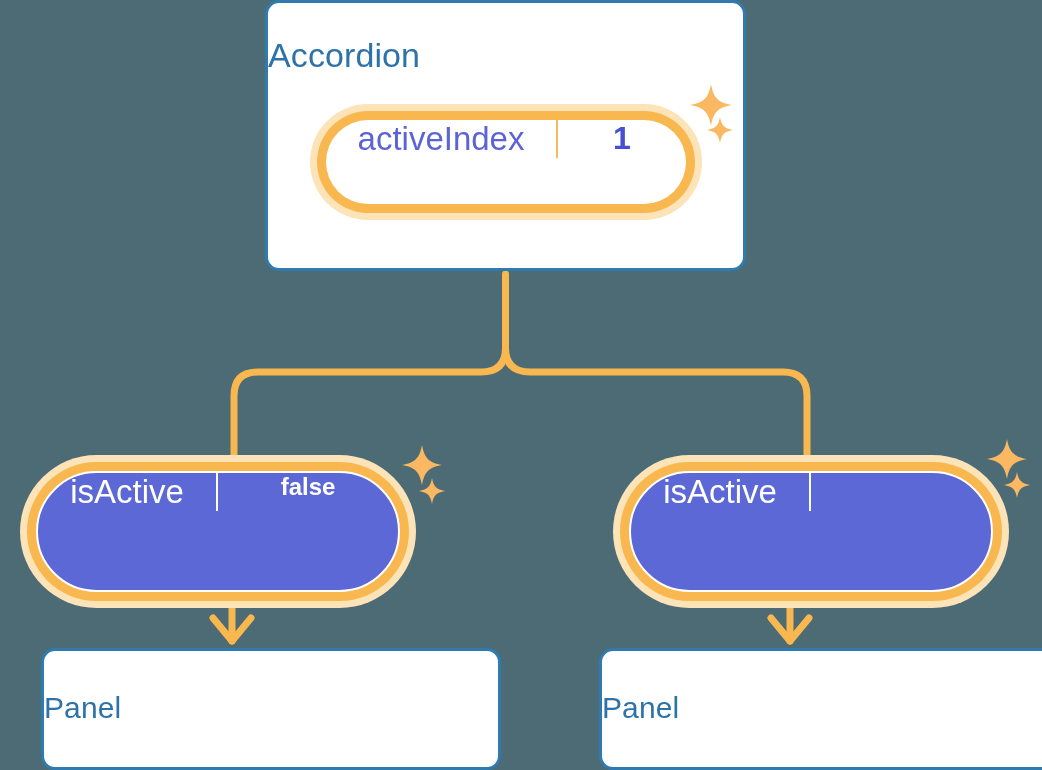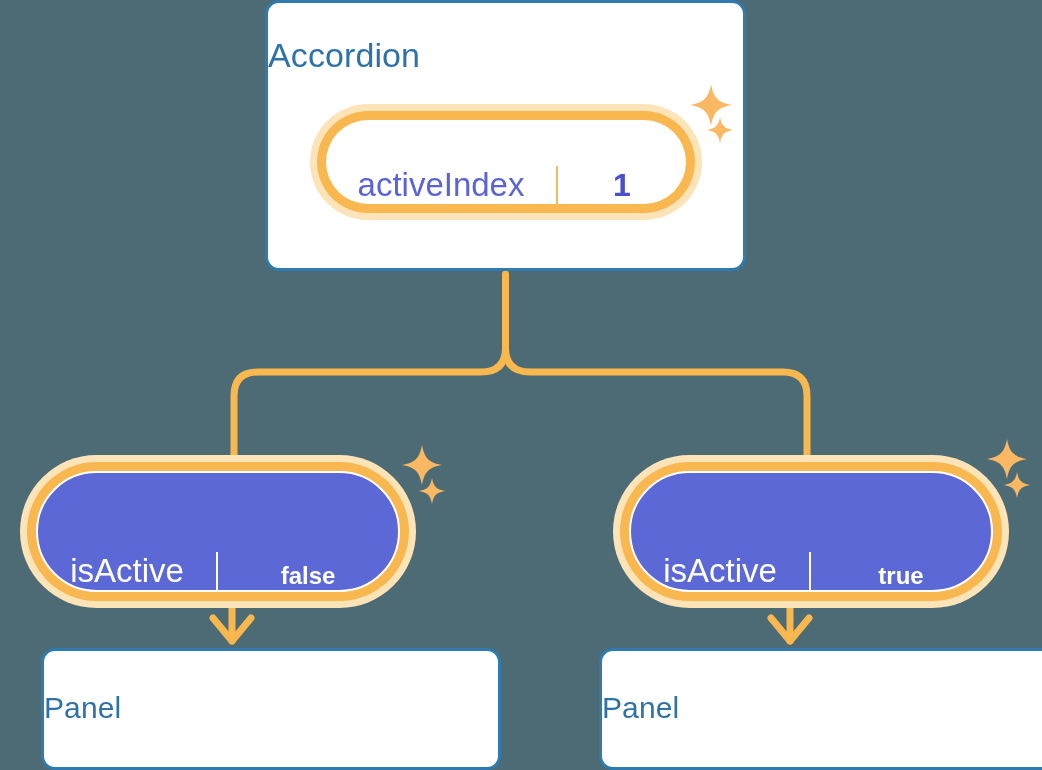--- a/index.html
+++ b/index.html
@@ -95,21 +95,21 @@
   .pill-ring {
     position: absolute;
     border-radius: 999px;
     background: #f9b84f;
   }
   
   .pill-body {
     position: absolute;
     border-radius: 999px;
     display: flex;
-    align-items: flex-end;
+    align-items: flex-start;
     overflow: hidden;
   }
   .pill-key, .pill-val {
     display: flex;
     align-items: center;
     justify-content: center;
     box-sizing: border-box;
   }
 
   
@@ -230,21 +230,20 @@
     <svg width="28" height="28" viewBox="0 0 28 28">
       <path d="M14 1 C15.6 9.6 18.4 12.4 27 14 C18.4 15.6 15.6 18.4 14 27 C12.4 18.4 9.6 15.6 1 14 C9.6 12.4 12.4 9.6 14 1 Z" fill="#f9b861"></path>
     </svg>
   </div>
 
   <div id="pill-true" class="pill-wrap pill-purple">
     <div class="pill-halo"></div>
     <div class="pill-ring"></div>
     <div class="pill-body">
       <div class="pill-key">isActive</div>
-      <div class="pill-val">true</div>
     </div>
   </div>
 
   <div class="sparkle" style="left:985px; top:437px;">
     <svg width="44" height="44" viewBox="0 0 44 44">
       <path d="M22 2 C24.4 15.2 28.8 19.6 42 22 C28.8 24.4 24.4 28.8 22 42 C19.6 28.8 15.2 24.4 2 22 C15.2 19.6 19.6 15.2 22 2 Z" fill="#f9b861"></path>
     </svg>
   </div>
   <div class="sparkle" style="left:1003px; top:471px;">
     <svg width="28" height="28" viewBox="0 0 28 28">

